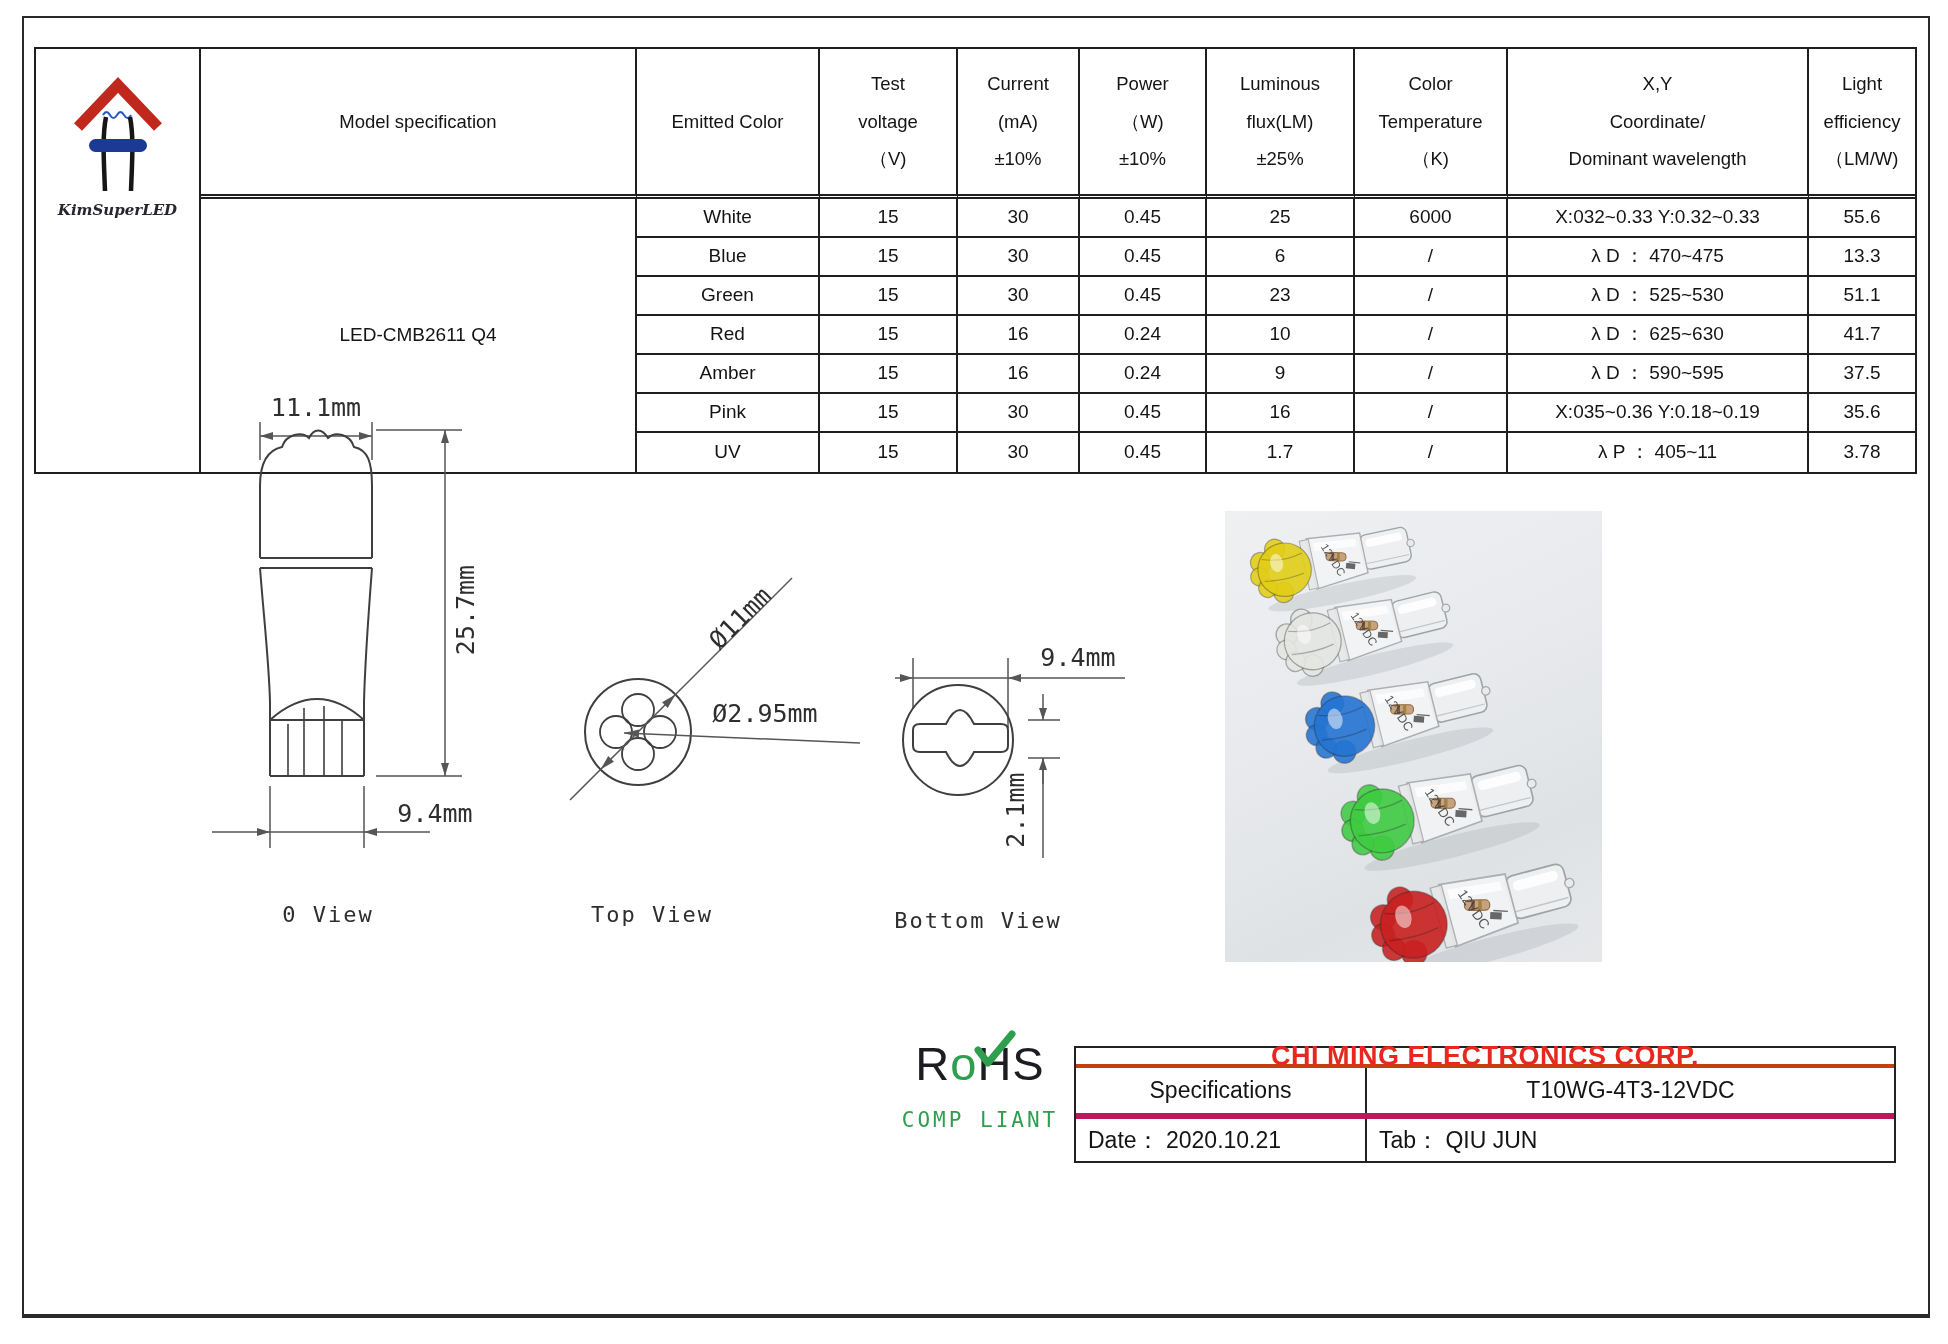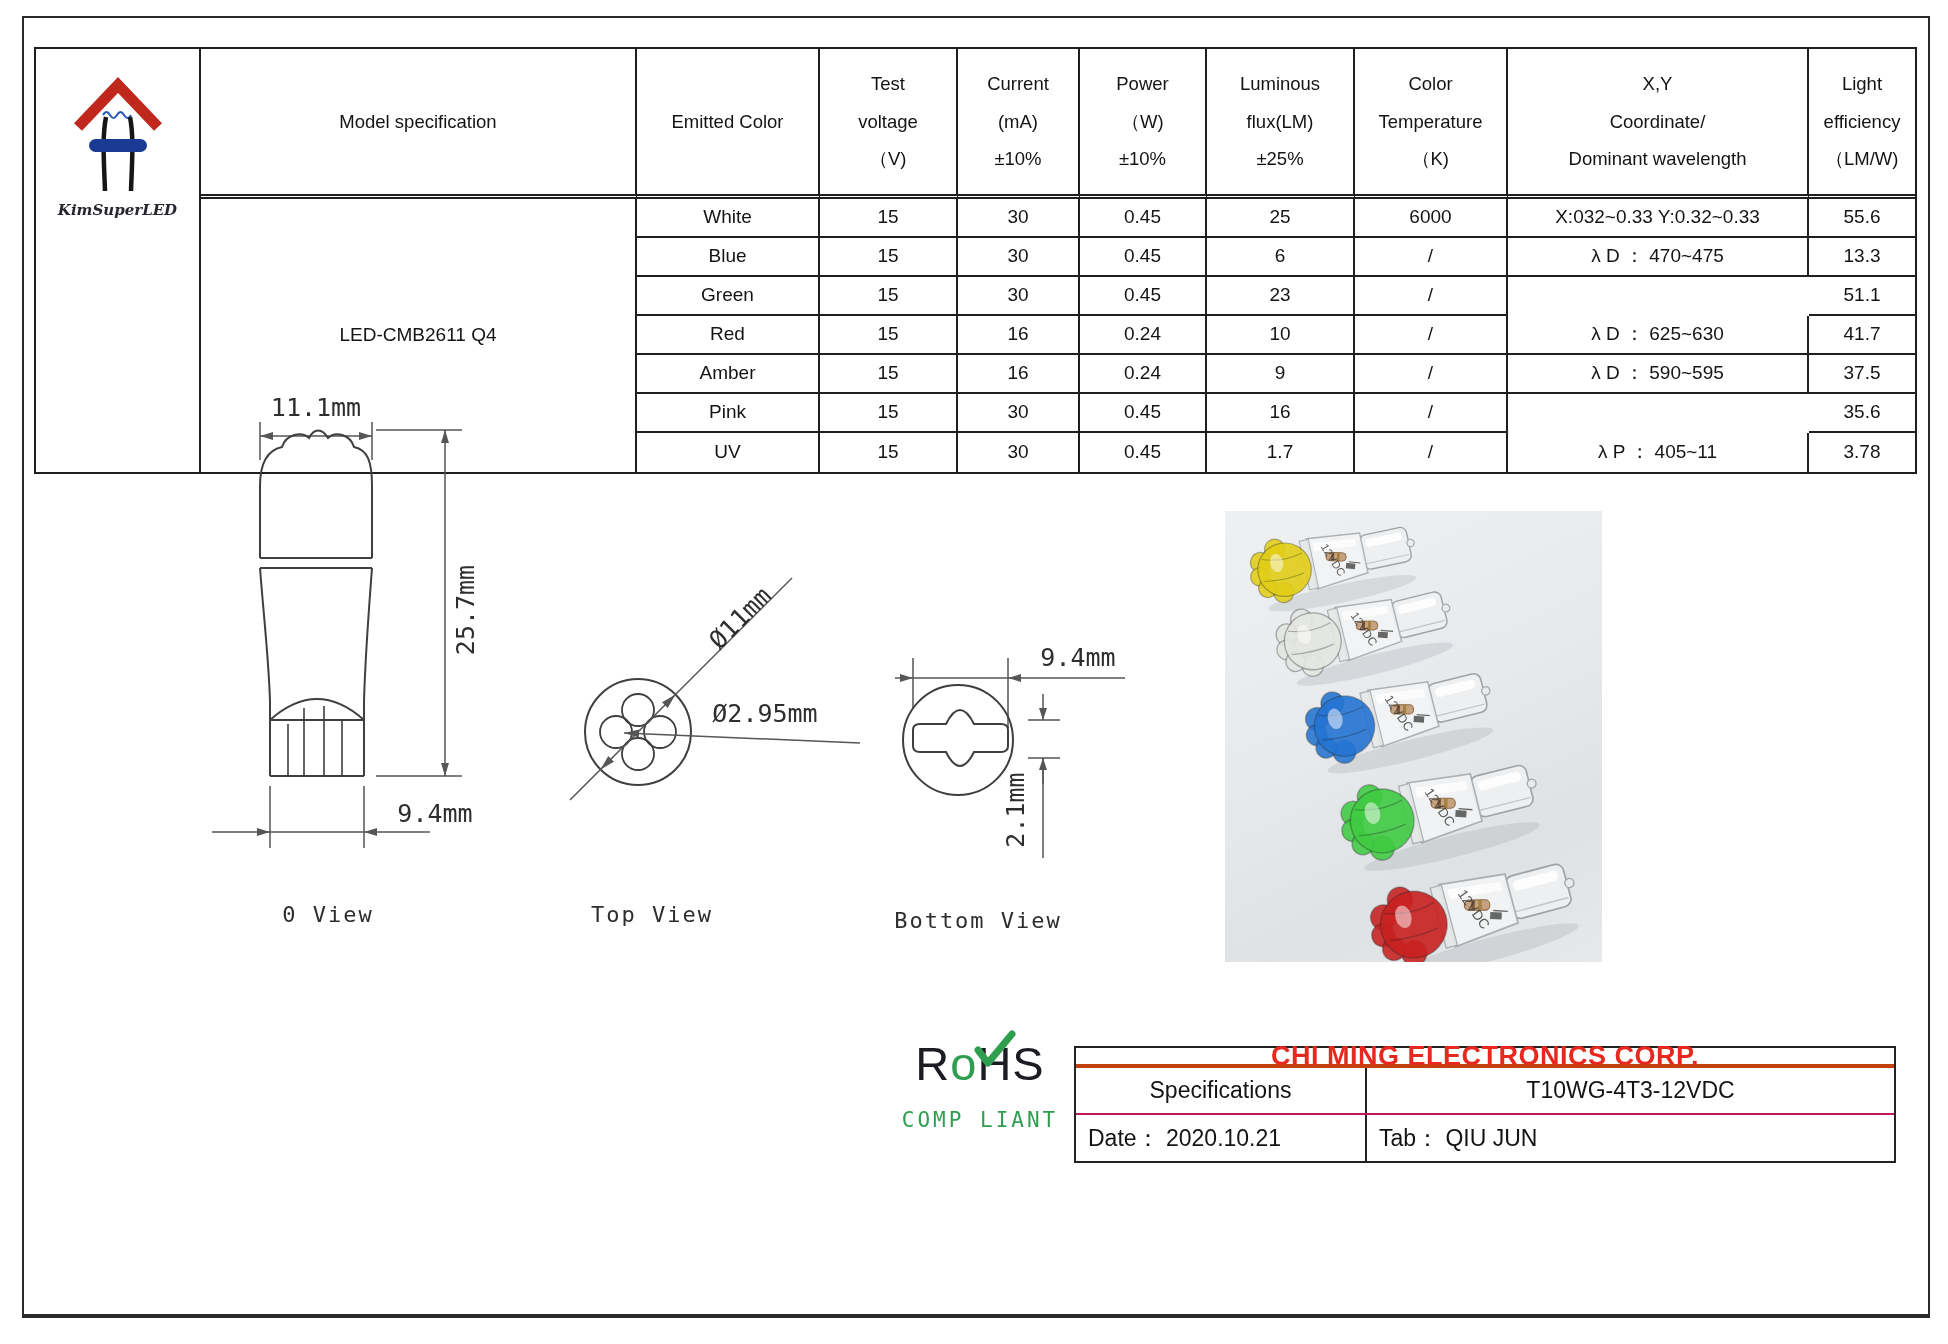--- a/index.html
+++ b/index.html
@@ -40,21 +40,21 @@
   .rohs-check{position:absolute;left:92px;top:-8px;}
   .rohs-text{font-family:Liberation Sans, sans-serif;font-size:47px;color:#1c1c22;line-height:1.1;letter-spacing:1px;}
   .rohs-o{color:#2f9e4f;}
   .rohs-compliant{margin-top:18px;font-family:"DejaVu Sans Mono",monospace;font-size:21px;color:#2f9e4f;letter-spacing:3px;}
 
   
   .footer-table{position:absolute;left:1074px;top:1046px;width:822px;border:2px solid #222;box-sizing:border-box;background:#fff;}
   .ft-row1{height:16px;display:flex;align-items:center;justify-content:center;}
   .ft-company{font-size:27px;font-weight:bold;letter-spacing:0.5px;}
   .ft-row2{height:49px;display:grid;grid-template-columns:289px 1fr;border-top:4px solid #c2410c;box-sizing:border-box;}
-  .ft-row3{height:48px;display:grid;grid-template-columns:289px 258px 1fr;border-top:2px solid #be185d;box-sizing:border-box;}
+  .ft-row3{height:48px;display:grid;grid-template-columns:289px 258px 1fr;border-top:6px solid #be185d;box-sizing:border-box;}
   .ft-cell{display:flex;align-items:center;justify-content:center;font-size:23px;box-sizing:border-box;}
   .ft-cell + .ft-cell{border-left:2px solid #222;}
   .ft-left{justify-content:flex-start;padding-left:12px;}
 </style>
 </head>
 <body>
 
 <div class="frame"></div>
 
 <div class="spec-table">
@@ -113,20 +113,21 @@
   <div class="c" style="grid-area:3/8">/</div>
   <div class="c" style="grid-area:3/9">λ D ： 470~475</div>
   <div class="c noR" style="grid-area:3/10">13.3</div>
 
   <div class="c" style="grid-area:4/3">Green</div>
   <div class="c" style="grid-area:4/4">15</div>
   <div class="c" style="grid-area:4/5">30</div>
   <div class="c" style="grid-area:4/6">0.45</div>
   <div class="c" style="grid-area:4/7">23</div>
   <div class="c" style="grid-area:4/8">/</div>
+  <div class="c" style="grid-area:4/9">λ D ： 525~530</div>
   <div class="c noR" style="grid-area:4/10">51.1</div>
 
   <div class="c" style="grid-area:5/3">Red</div>
   <div class="c" style="grid-area:5/4">15</div>
   <div class="c" style="grid-area:5/5">16</div>
   <div class="c" style="grid-area:5/6">0.24</div>
   <div class="c" style="grid-area:5/7">10</div>
   <div class="c" style="grid-area:5/8">/</div>
   <div class="c" style="grid-area:5/9">λ D ： 625~630</div>
   <div class="c noR" style="grid-area:5/10">41.7</div>
@@ -139,20 +140,21 @@
   <div class="c" style="grid-area:6/8">/</div>
   <div class="c" style="grid-area:6/9">λ D ： 590~595</div>
   <div class="c noR" style="grid-area:6/10">37.5</div>
 
   <div class="c" style="grid-area:7/3">Pink</div>
   <div class="c" style="grid-area:7/4">15</div>
   <div class="c" style="grid-area:7/5">30</div>
   <div class="c" style="grid-area:7/6">0.45</div>
   <div class="c" style="grid-area:7/7">16</div>
   <div class="c" style="grid-area:7/8">/</div>
+  <div class="c" style="grid-area:7/9">X:035~0.36 Y:0.18~0.19</div>
   <div class="c noR" style="grid-area:7/10">35.6</div>
 
   <div class="c noB" style="grid-area:8/3">UV</div>
   <div class="c noB" style="grid-area:8/4">15</div>
   <div class="c noB" style="grid-area:8/5">30</div>
   <div class="c noB" style="grid-area:8/6">0.45</div>
   <div class="c noB" style="grid-area:8/7">1.7</div>
   <div class="c noB" style="grid-area:8/8">/</div>
   <div class="c noB" style="grid-area:8/9">λ P ： 405~11</div>
   <div class="c noR noB" style="grid-area:8/10">3.78</div>

